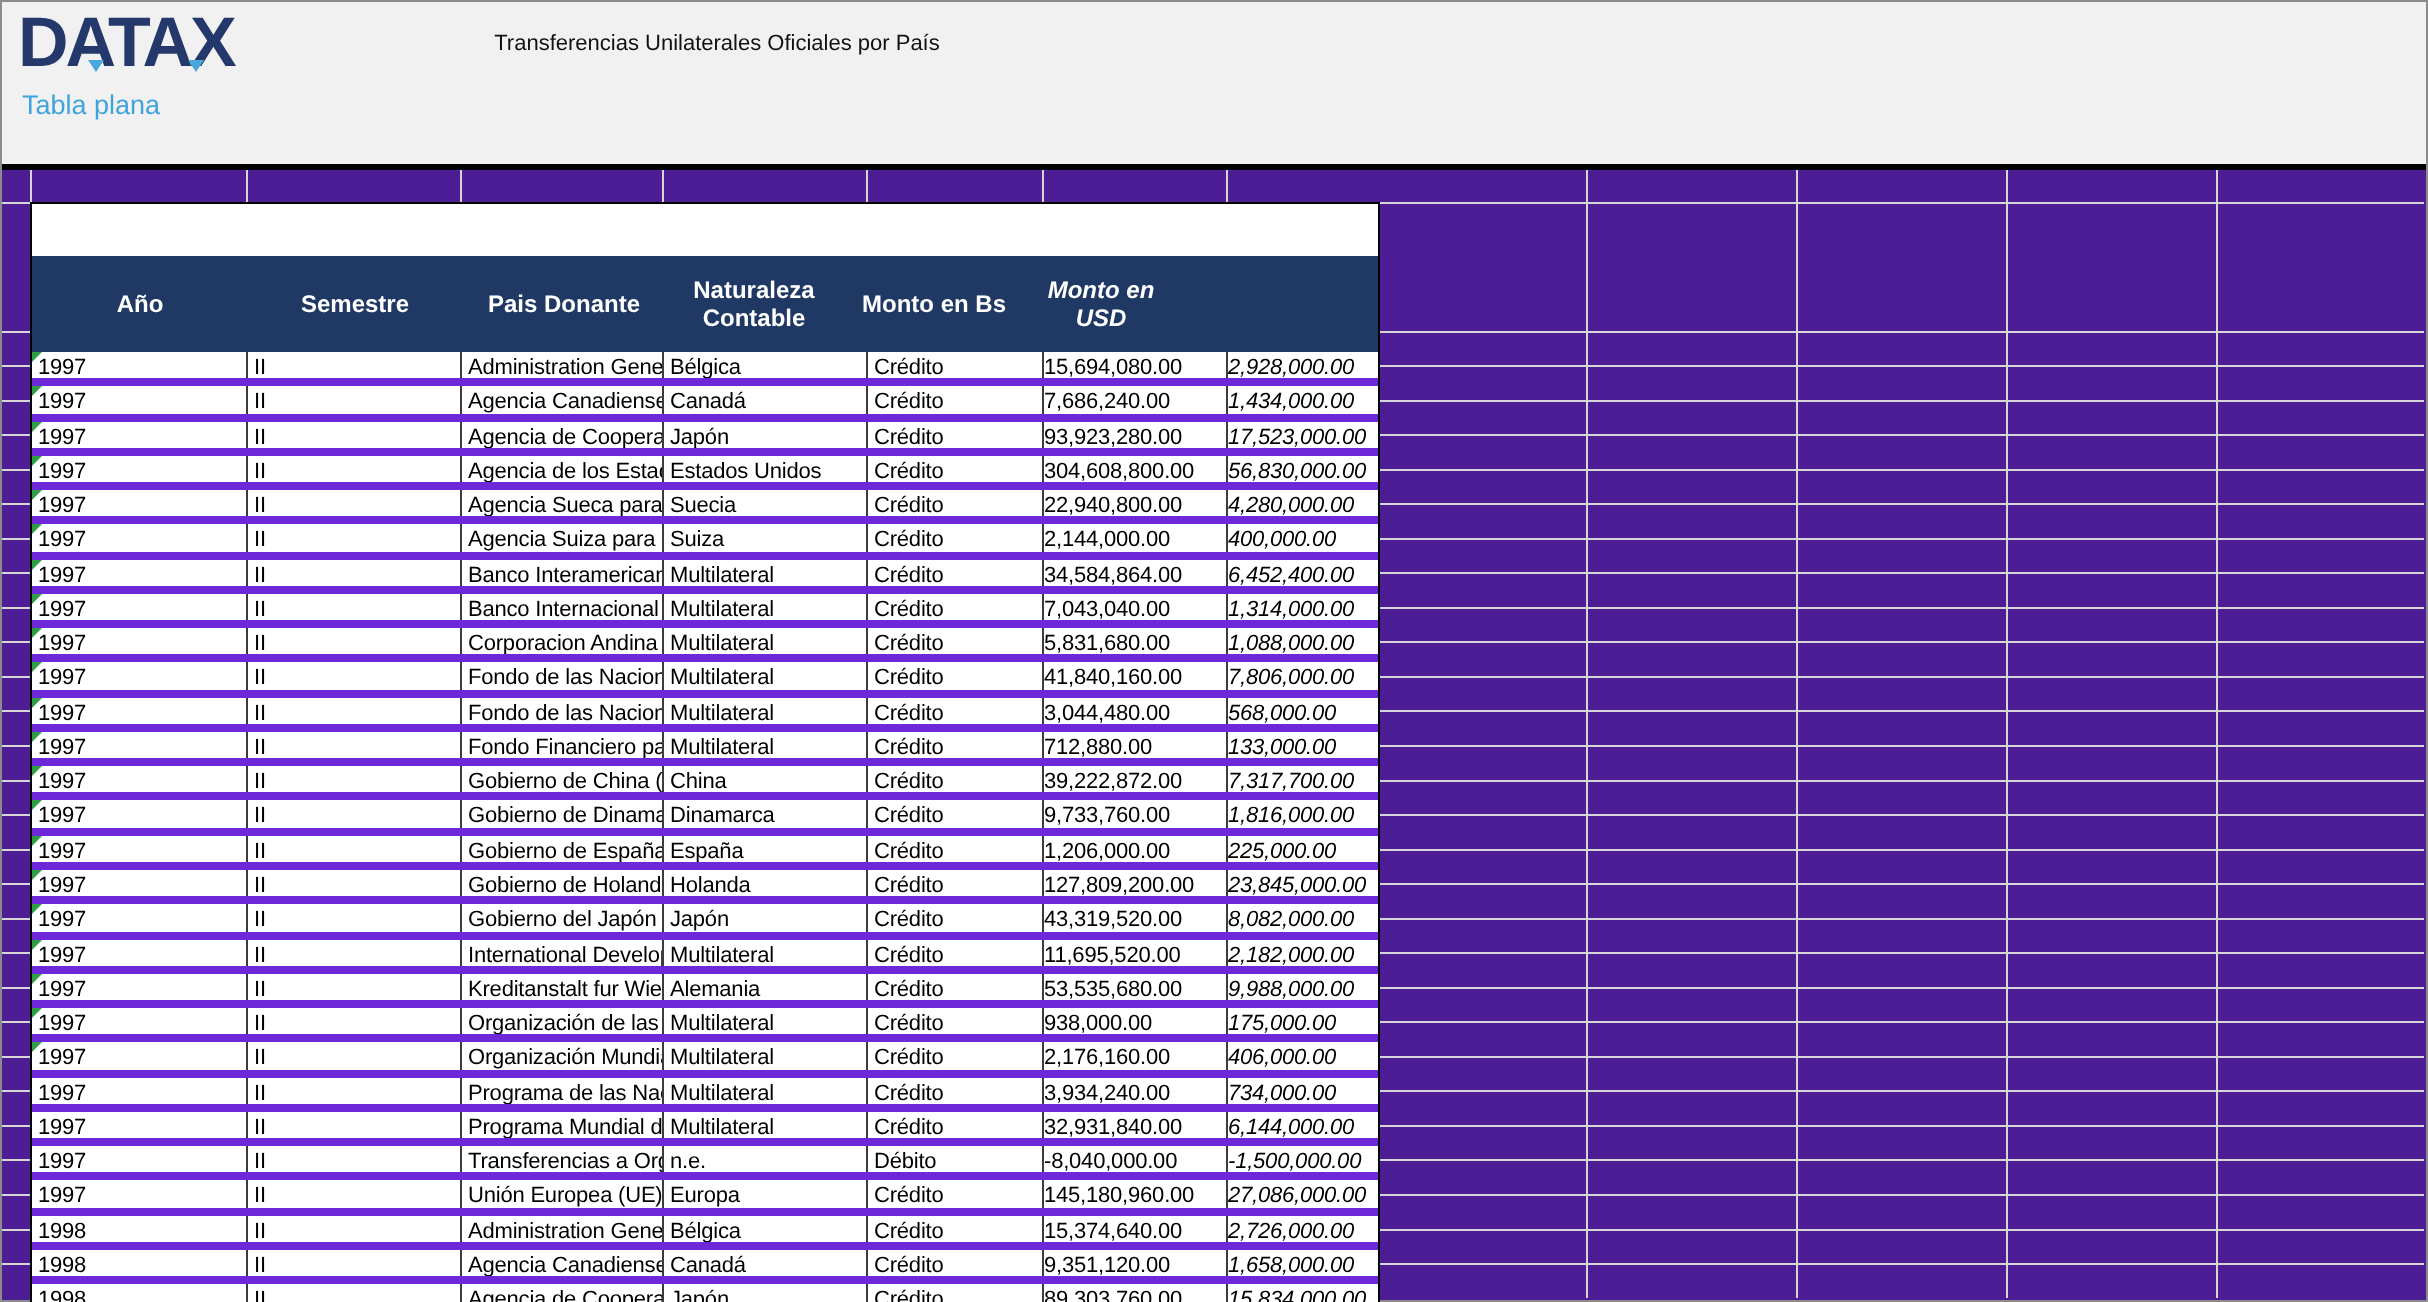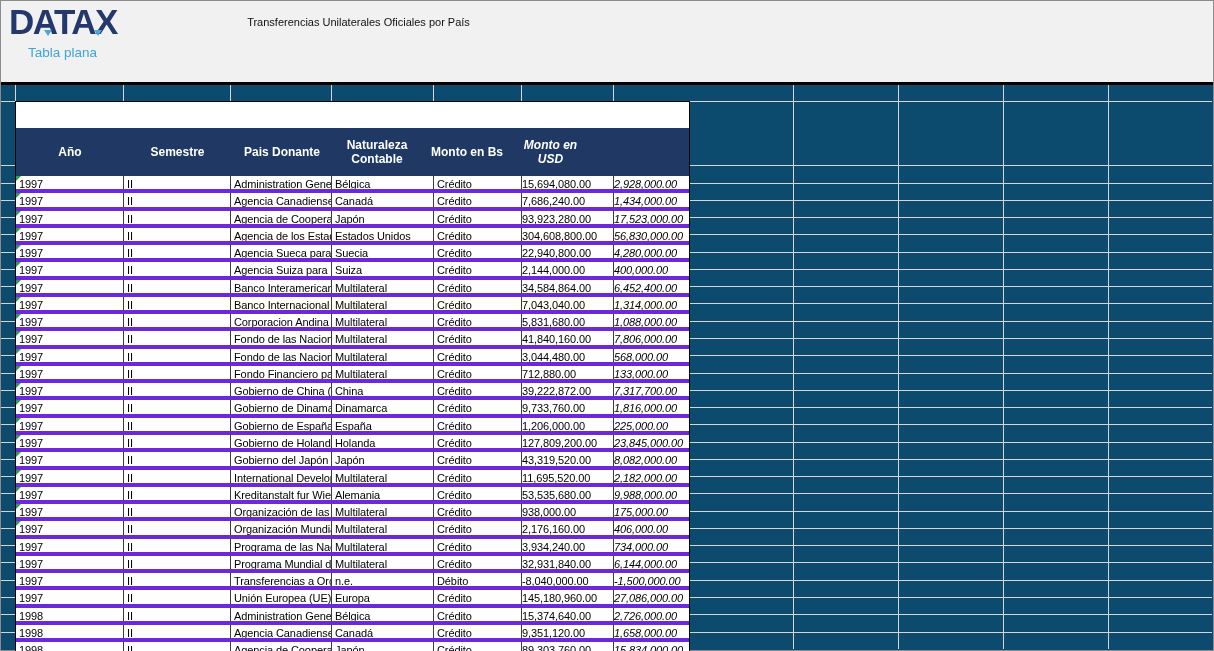--- a/index.html
+++ b/index.html
@@ -1,26 +1,26 @@
 <!DOCTYPE html>
 <html><head>
 <meta charset="utf-8">
 <style>
   html,body{margin:0;padding:0;background:#fff;}
   body{width:1214px;height:651px;overflow:hidden;font-family:"Liberation Sans",sans-serif;}
-  .screen{position:relative;width:1214px;height:651px;box-sizing:border-box;border:1px solid #8c8c8c;background:#0c4a6e;}
+  .screen{position:relative;width:1214px;height:651px;box-sizing:border-box;border:1px solid #8c8c8c;background:#4c1d95;}
 
   
   .topband{position:absolute;left:0;top:0;width:100%;height:81px;background:#f1f1f1;border-bottom:3px solid #000;box-sizing:content-box;}
   .logo{position:absolute;left:8px;top:2px;width:120px;height:58px;}
   .logo-text{font-weight:800;font-size:35px;letter-spacing:-1.5px;color:#24386b;line-height:38px;}
   .logo-mark{position:absolute;top:27px;width:0;height:0;border-left:4px solid transparent;border-right:4px solid transparent;border-top:6px solid #4aa7dd;}
   .logo-mark.m1{left:35px;}
   .logo-mark.m2{left:85px;}
-  .logo-sub{position:absolute;left:27px;top:44px;font-size:13.5px;color:#3fa3dc;}
+  .logo-sub{position:absolute;left:10px;top:44px;font-size:13.5px;color:#3fa3dc;}
   .title{position:absolute;left:145px;top:7px;width:425px;text-align:center;color:#111;font-size:11px;line-height:28px;font-weight:400;}
 
   
   .grid-v{position:absolute;left:0;top:84px;right:1px;bottom:1px;background-repeat:no-repeat;
     background-image:
       linear-gradient(#d6d6d6,#d6d6d6),linear-gradient(#d6d6d6,#d6d6d6),linear-gradient(#d6d6d6,#d6d6d6),
       linear-gradient(#d6d6d6,#d6d6d6),linear-gradient(#d6d6d6,#d6d6d6),linear-gradient(#d6d6d6,#d6d6d6),
       linear-gradient(#d6d6d6,#d6d6d6),linear-gradient(#d6d6d6,#d6d6d6),linear-gradient(#d6d6d6,#d6d6d6),
       linear-gradient(#d6d6d6,#d6d6d6),linear-gradient(#d6d6d6,#d6d6d6),linear-gradient(#d6d6d6,#d6d6d6);
     background-size:1px 100%,1px 100%,1px 100%,1px 100%,1px 100%,1px 100%,1px 100%,1px 100%,1px 100%,1px 100%,1px 100%,100% 1px;

